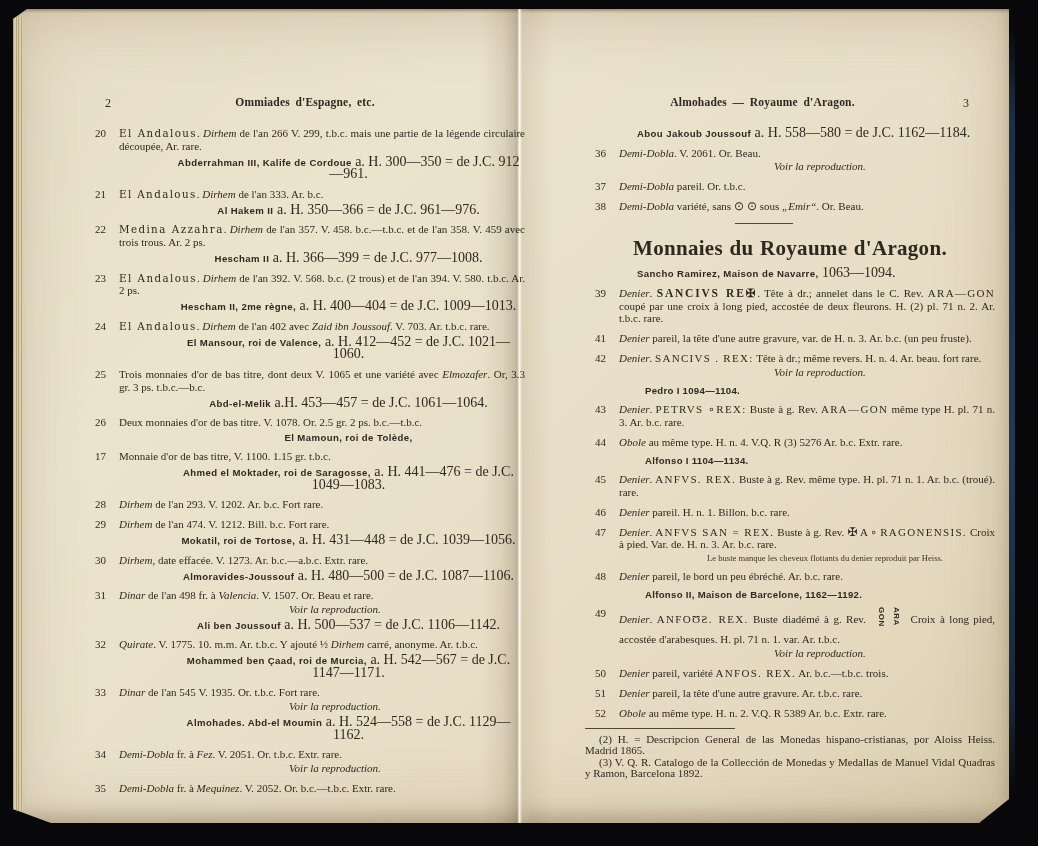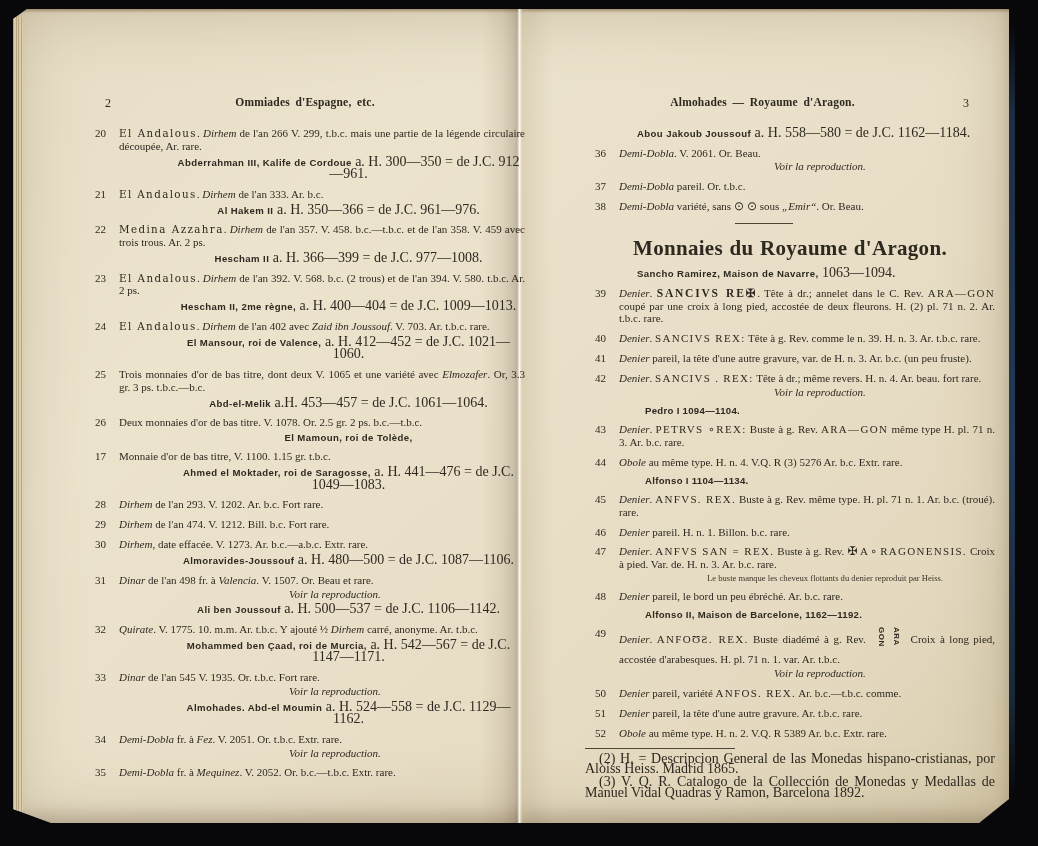--- a/index.html
+++ b/index.html
@@ -46,21 +46,21 @@
   .rightpg .ruler{padding-left:52px;}
   .rname{font-family:"Liberation Sans",sans-serif;font-weight:bold;letter-spacing:.4px;}
   .rdates{font-size:14px;}
   .king{font-family:"Liberation Sans",sans-serif;font-weight:bold;font-size:9.6px;
         padding-left:60px;margin:6px 0 4px;letter-spacing:.3px;}
   .shortrule{width:58px;border-top:1.5px solid #4d4536;margin:10px 0 0 150px;}
   .bighead{font-size:21px;font-weight:bold;text-align:center;margin:12px 0 6px;
            letter-spacing:.3px;word-spacing:1px;}
   .footnotes{margin-top:8px;}
   .footnotes::before{content:"";display:block;width:150px;border-top:1px solid #4d4536;margin-bottom:5px;}
-  .footnotes p{margin:0 0 2px;font-size:14px;line-height:10.8px;text-indent:14px;text-align:justify;}
+  .footnotes p{margin:0 0 2px;font-size:11px;line-height:10.8px;text-indent:14px;text-align:justify;}
 
   .vstack{display:inline-flex;gap:2px;vertical-align:middle;margin:0 4px;height:26px;}
   .vword{display:inline-block;font-size:8px;letter-spacing:.5px;font-weight:bold;
          font-family:"Liberation Sans",sans-serif;
          writing-mode:vertical-rl;text-orientation:sideways;}
 </style>
 </head>
 <body>
 
 <div class="scene">
@@ -115,20 +115,21 @@
           </div>
           <div class="ruler"><span class="rname">Ahmed el Moktader, roi de Saragosse,</span><span class="rdates"> a. H. 441—476 = de J.C. 1049—1083.</span></div>
           <div class="entry">
             <span class="num">28</span>
             <div class="ebody"><span class="it">Dirhem</span><span> de l'an 293. V. 1202. Ar. b.c. Fort rare.</span></div>
           </div>
           <div class="entry">
             <span class="num">29</span>
             <div class="ebody"><span class="it">Dirhem</span><span> de l'an 474. V. 1212. Bill. b.c. Fort rare.</span></div>
           </div>
+          <div class="ruler"><span class="rname">Mokatil, roi de Tortose,</span><span class="rdates"> a. H. 431—448 = de J.C. 1039—1056.</span></div>
           <div class="entry">
             <span class="num">30</span>
             <div class="ebody"><span class="it">Dirhem</span><span>, date effacée. V. 1273. Ar. b.c.—a.b.c. Extr. rare.</span></div>
           </div>
           <div class="ruler"><span class="rname">Almoravides-Joussouf</span><span class="rdates"> a. H. 480—500 = de J.C. 1087—1106.</span></div>
           <div class="entry">
             <span class="num">31</span>
             <div class="ebody"><span class="it">Dinar</span><span> de l'an 498 fr. à </span><span class="it">Valencia</span><span>. V. 1507. Or. Beau et rare.</span><div class="repro">Voir la reproduction.</div></div>
           </div>
           <div class="ruler"><span class="rname">Ali ben Joussouf</span><span class="rdates"> a. H. 500—537 = de J.C. 1106—1142.</span></div>
@@ -173,24 +174,20 @@
             <div class="ebody"><span class="it">Demi-Dobla</span><span> variété, sans </span><span class="sym">⊙ ⊙</span><span> sous </span><span class="it">„Emir“</span><span>. Or. Beau.</span></div>
           </div>
           <div class="shortrule"></div>
           <div class="bighead">Monnaies du Royaume d'Aragon.</div>
           <div class="ruler"><span class="rname">Sancho Ramirez, Maison de Navarre,</span><span class="rdates"> 1063—1094.</span></div>
           <div class="entry">
             <span class="num">39</span>
             <div class="ebody"><span class="it">Denier</span><span>. </span><span class="goth">SANCIVS RE✠</span><span>. Tête à dr.; annelet dans le C. Rev. </span><span class="caps">ARA—GON</span><span> coupé par une croix à long pied, accostée de deux fleurons. H. (2) pl. 71 n. 2. Ar. t.b.c. rare.</span></div>
           </div>
           <div class="entry">
-            <span class="num">40</span>
-            <div class="ebody"><span class="it">Denier</span><span>. </span><span class="caps">SANCIVS REX:</span><span> Tête à g. Rev. comme le n. 39. H. n. 3. Ar. t.b.c. rare.</span></div>
-          </div>
-          <div class="entry">
             <span class="num">41</span>
             <div class="ebody"><span class="it">Denier</span><span> pareil, la tête d'une autre gravure, var. de H. n. 3. Ar. b.c. (un peu fruste).</span></div>
           </div>
           <div class="entry">
             <span class="num">42</span>
             <div class="ebody"><span class="it">Denier</span><span>. </span><span class="caps">SANCIVS . REX:</span><span> Tête à dr.; même revers. H. n. 4. Ar. beau. fort rare.</span><div class="repro">Voir la reproduction.</div></div>
           </div>
           <div class="king">Pedro I 1094—1104.</div>
           <div class="entry">
             <span class="num">43</span>
@@ -220,21 +217,21 @@
           <div class="king">Alfonso II, Maison de Barcelone, 1162—1192.</div>
           <div class="entry">
             <span class="num">49</span>
             <div class="ebody"><span class="it">Denier</span><span>. </span><span class="caps">ANFOƱƧ. REX.</span><span> Buste diadémé à g. Rev. </span><span class="vstack">
                 <span class="vword">GON</span>
                 <span class="vword">ARA</span>
               </span><span> Croix à long pied, accostée d'arabesques. H. pl. 71 n. 1. var. Ar. t.b.c.</span><div class="repro">Voir la reproduction.</div></div>
           </div>
           <div class="entry">
             <span class="num">50</span>
-            <div class="ebody"><span class="it">Denier</span><span> pareil, variété </span><span class="caps">ANFOS. REX.</span><span> Ar. b.c.—t.b.c. comme.</span></div>
+            <div class="ebody"><span class="it">Denier</span><span> pareil, variété </span><span class="caps">ANFOS. REX.</span><span> Ar. b.c.—t.b.c. trois.</span></div>
           </div>
           <div class="entry">
             <span class="num">51</span>
             <div class="ebody"><span class="it">Denier</span><span> pareil, la tête d'une autre gravure. Ar. t.b.c. rare.</span></div>
           </div>
           <div class="entry">
             <span class="num">52</span>
             <div class="ebody"><span class="it">Obole</span><span> au même type. H. n. 2. V.Q. R 5389 Ar. b.c. Extr. rare.</span></div>
           </div>
           <div class="footnotes">

